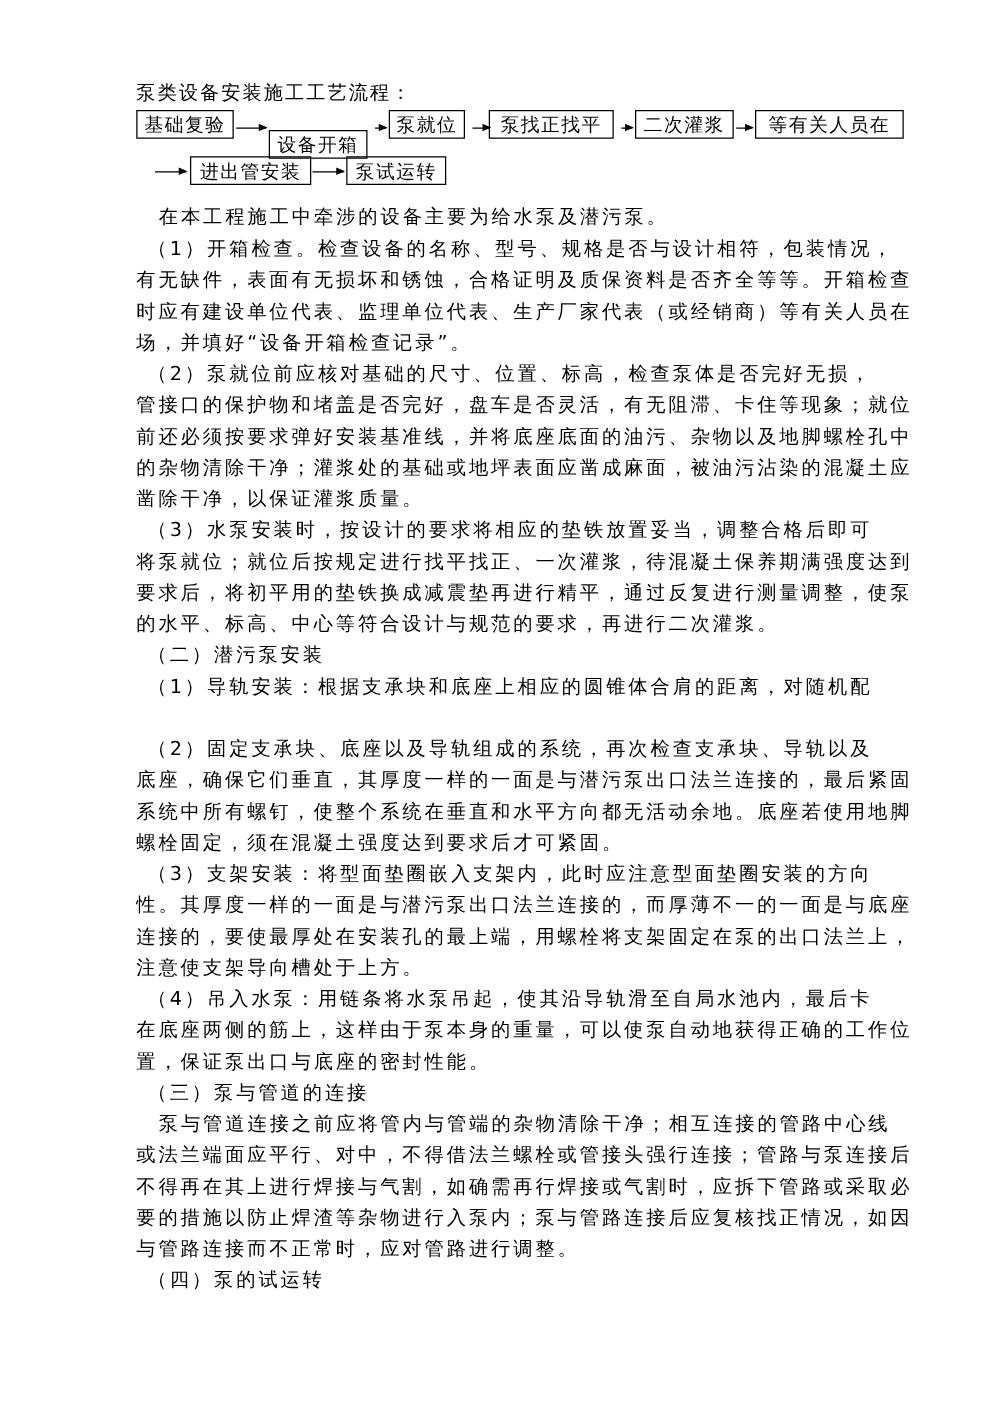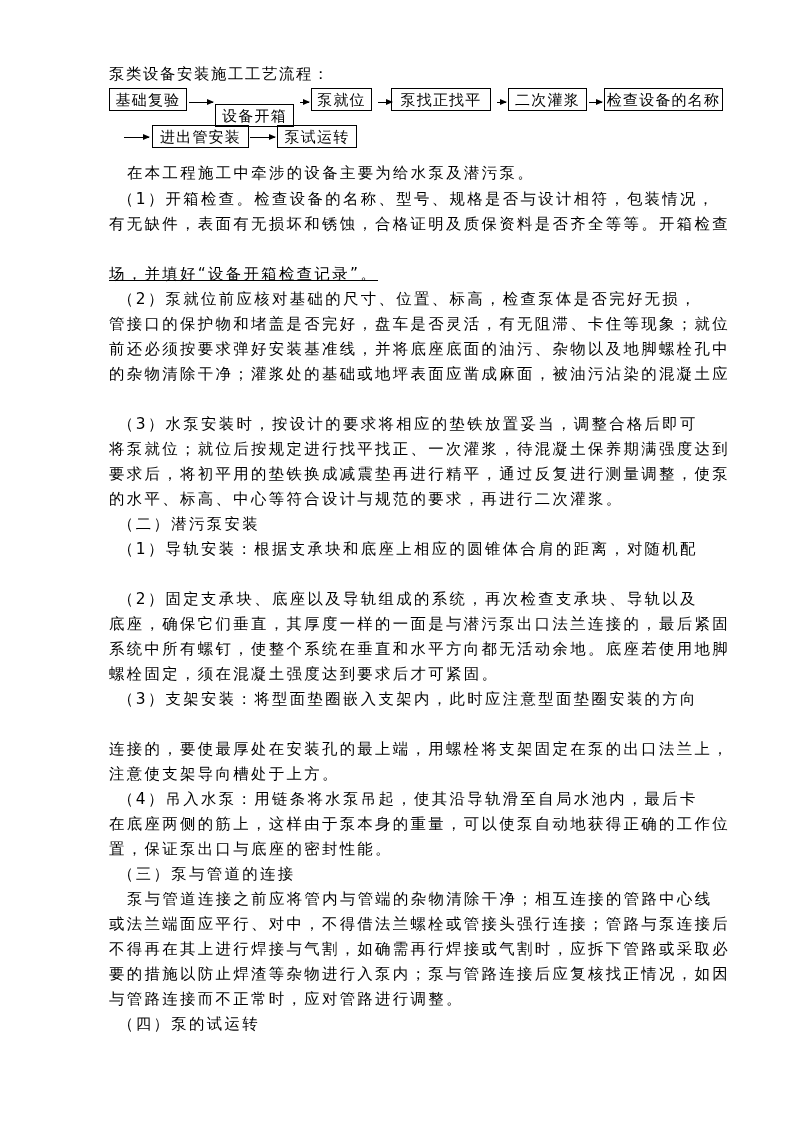--- a/index.html
+++ b/index.html
@@ -29,53 +29,56 @@
   <div class="box" style="left:109px; top:88px; width:78px;">基础复验</div>
   <div class="arrow" style="left:189px; top:102px; width:24px;"></div>
   <div class="box" style="left:215px; top:104px; width:79px;">设备开箱</div>
   <div class="arrow" style="left:300px; top:102px; width:9px;"></div>
   <div class="box" style="left:311px; top:88px; width:61px;">泵就位</div>
   <div class="arrow" style="left:378px; top:102px; width:14px;"></div>
   <div class="box" style="left:391px; top:88px; width:100px;">泵找正找平</div>
   <div class="arrow" style="left:497px; top:102px; width:9px;"></div>
   <div class="box" style="left:508px; top:88px; width:79px;">二次灌浆</div>
   <div class="arrow" style="left:589px; top:102px; width:13px;"></div>
-  <div class="box" style="left:604px; top:88px; width:119px;">检查设备的名称</div>
+  <div class="box" style="left:604px; top:88px; width:119px;">等有关人员在</div>
 
   <div class="arrow" style="left:124px; top:137px; width:25px;"></div>
   <div class="box" style="left:152px; top:125px; width:97px;">进出管安装</div>
   <div class="arrow" style="left:250px; top:137px; width:25px;"></div>
   <div class="box" style="left:277px; top:125px; width:80px;">泵试运转</div>
 
   <div class="line" style="left:127px; top:163px;">在本工程施工中牵涉的设备主要为给水泵及潜污泵。</div>
 
   <div class="line" style="left:118px; top:189px;">（1）开箱检查。检查设备的名称、型号、规格是否与设计相符，包装情况，</div>
   <div class="line" style="left:109px; top:214px;">有无缺件，表面有无损坏和锈蚀，合格证明及质保资料是否齐全等等。开箱检查</div>
-  <div class="line" style="left:109px; top:264px;text-decoration:underline;">场，并填好“设备开箱检查记录”。</div>
+  <div class="line" style="left:109px; top:239px;">时应有建设单位代表、监理单位代表、生产厂家代表（或经销商）等有关人员在</div>
+  <div class="line" style="left:109px; top:264px;">场，并填好“设备开箱检查记录”。</div>
 
   <div class="line" style="left:118px; top:289px;">（2）泵就位前应核对基础的尺寸、位置、标高，检查泵体是否完好无损，</div>
   <div class="line" style="left:109px; top:314px;">管接口的保护物和堵盖是否完好，盘车是否灵活，有无阻滞、卡住等现象；就位</div>
   <div class="line" style="left:109px; top:339px;">前还必须按要求弹好安装基准线，并将底座底面的油污、杂物以及地脚螺栓孔中</div>
   <div class="line" style="left:109px; top:364px;">的杂物清除干净；灌浆处的基础或地坪表面应凿成麻面，被油污沾染的混凝土应</div>
+  <div class="line" style="left:109px; top:389px;">凿除干净，以保证灌浆质量。</div>
 
   <div class="line" style="left:118px; top:414px;">（3）水泵安装时，按设计的要求将相应的垫铁放置妥当，调整合格后即可</div>
   <div class="line" style="left:109px; top:439px;">将泵就位；就位后按规定进行找平找正、一次灌浆，待混凝土保养期满强度达到</div>
   <div class="line" style="left:109px; top:464px;">要求后，将初平用的垫铁换成减震垫再进行精平，通过反复进行测量调整，使泵</div>
   <div class="line" style="left:109px; top:489px;">的水平、标高、中心等符合设计与规范的要求，再进行二次灌浆。</div>
 
   <div class="line" style="left:118px; top:514px;">（二）潜污泵安装</div>
 
   <div class="line" style="left:118px; top:539px;">（1）导轨安装：根据支承块和底座上相应的圆锥体合肩的距离，对随机配</div>
 
   <div class="line" style="left:118px; top:589px;">（2）固定支承块、底座以及导轨组成的系统，再次检查支承块、导轨以及</div>
   <div class="line" style="left:109px; top:614px;">底座，确保它们垂直，其厚度一样的一面是与潜污泵出口法兰连接的，最后紧固</div>
   <div class="line" style="left:109px; top:639px;">系统中所有螺钉，使整个系统在垂直和水平方向都无活动余地。底座若使用地脚</div>
   <div class="line" style="left:109px; top:664px;">螺栓固定，须在混凝土强度达到要求后才可紧固。</div>
 
   <div class="line" style="left:118px; top:689px;">（3）支架安装：将型面垫圈嵌入支架内，此时应注意型面垫圈安装的方向</div>
+  <div class="line" style="left:109px; top:714px;">性。其厚度一样的一面是与潜污泵出口法兰连接的，而厚薄不一的一面是与底座</div>
   <div class="line" style="left:109px; top:739px;">连接的，要使最厚处在安装孔的最上端，用螺栓将支架固定在泵的出口法兰上，</div>
   <div class="line" style="left:109px; top:764px;">注意使支架导向槽处于上方。</div>
 
   <div class="line" style="left:118px; top:789px;">（4）吊入水泵：用链条将水泵吊起，使其沿导轨滑至自局水池内，最后卡</div>
   <div class="line" style="left:109px; top:814px;">在底座两侧的筋上，这样由于泵本身的重量，可以使泵自动地获得正确的工作位</div>
   <div class="line" style="left:109px; top:839px;">置，保证泵出口与底座的密封性能。</div>
 
   <div class="line" style="left:118px; top:864px;">（三）泵与管道的连接</div>
 
   <div class="line" style="left:127px; top:889px;">泵与管道连接之前应将管内与管端的杂物清除干净；相互连接的管路中心线</div>

